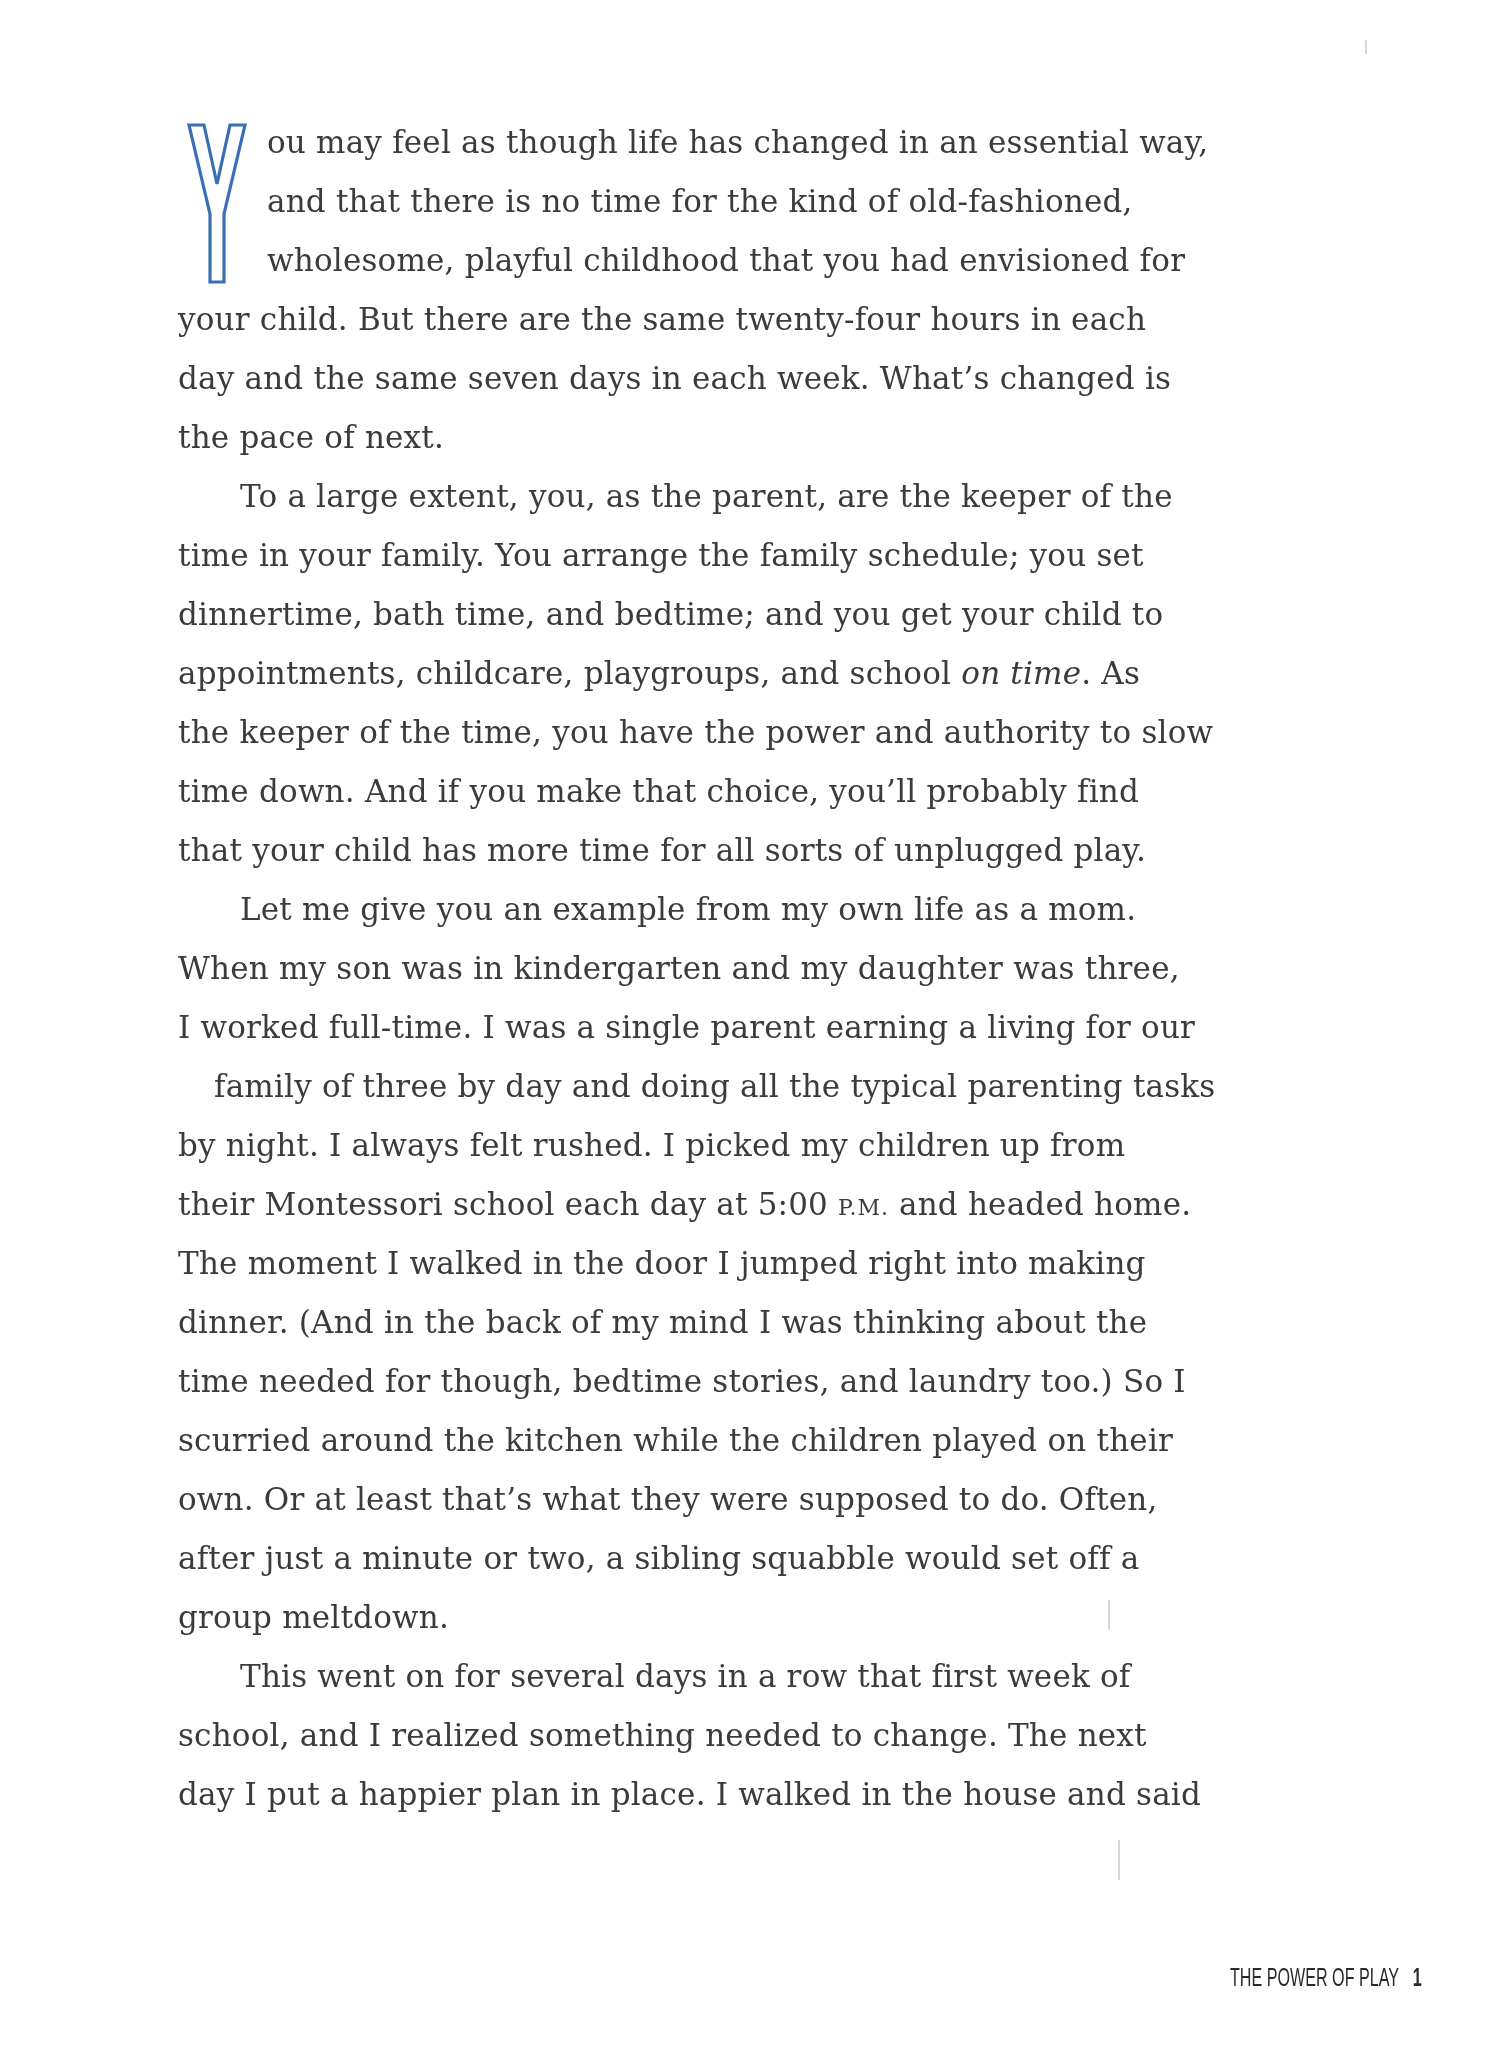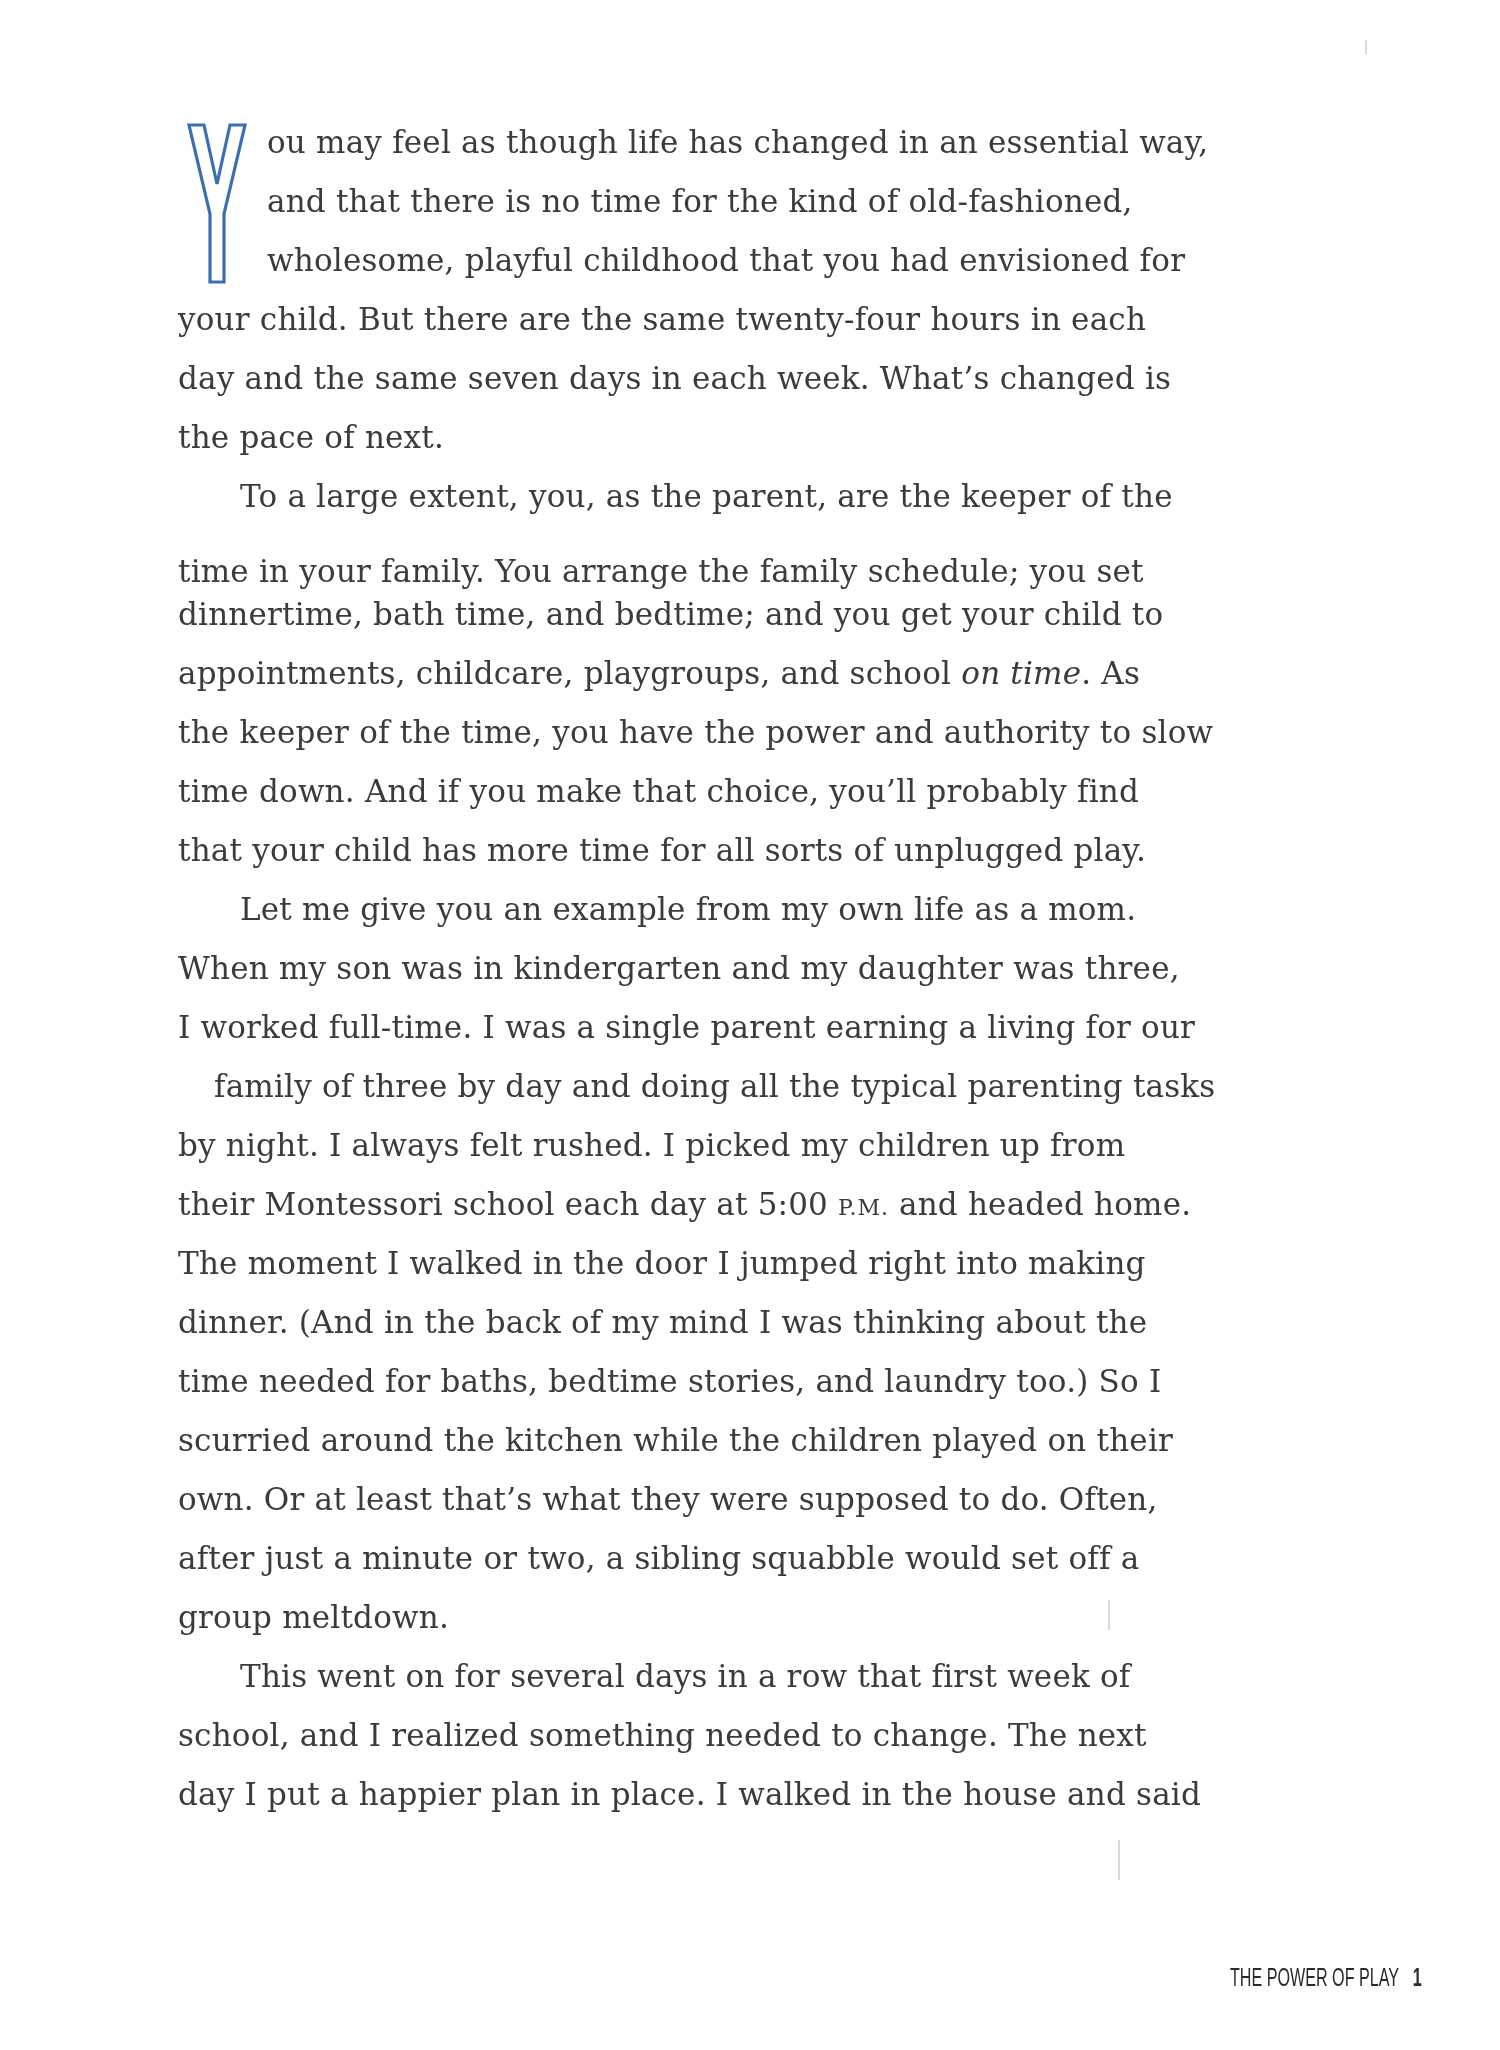--- a/index.html
+++ b/index.html
@@ -58,42 +58,42 @@
     <div class="line" style="left:267px; top:122px;">ou may feel as though life has changed in an essential way,</div>
     <div class="line" style="left:267px; top:181px;">and that there is no time for the kind of old-fashioned,</div>
     <div class="line" style="left:267px; top:240px;">wholesome, playful childhood that you had envisioned for</div>
     <div class="line" style="left:178px; top:299px;">your child. But there are the same twenty-four hours in each</div>
     <div class="line" style="left:178px; top:358px;">day and the same seven days in each week. What’s changed is</div>
     <div class="line" style="left:178px; top:417px;">the pace of next.</div>
   </div>
 
   <div>
     <div class="line" style="left:240px; top:476px;">To a large extent, you, as the parent, are the keeper of the</div>
-    <div class="line" style="left:178px; top:535px;margin-top:16px;">time in your family. You arrange the family schedule; you set</div>
+    <div class="line" style="left:178px; top:535px;">time in your family. You arrange the family schedule; you set</div>
     <div class="line" style="left:178px; top:594px;">dinnertime, bath time, and bedtime; and you get your child to</div>
     <div class="line" style="left:178px; top:653px;">
       <span>appointments, childcare, playgroups, and school </span><span class="it">on time</span><span>. As</span>
     </div>
     <div class="line" style="left:178px; top:712px;">the keeper of the time, you have the power and authority to slow</div>
     <div class="line" style="left:178px; top:771px;">time down. And if you make that choice, you’ll probably find</div>
     <div class="line" style="left:178px; top:830px;">that your child has more time for all sorts of unplugged play.</div>
   </div>
 
   <div>
     <div class="line" style="left:240px; top:889px;">Let me give you an example from my own life as a mom.</div>
     <div class="line" style="left:178px; top:948px;">When my son was in kindergarten and my daughter was three,</div>
     <div class="line" style="left:178px; top:1007px;">I worked full-time. I was a single parent earning a living for our</div>
     <div class="line" style="left:178px; top:1066px;margin-left:36px;">family of three by day and doing all the typical parenting tasks</div>
     <div class="line" style="left:178px; top:1125px;">by night. I always felt rushed. I picked my children up from</div>
     <div class="line" style="left:178px; top:1184px;">
       <span>their Montessori school each day at 5:00 </span><span class="sc">P.M.</span><span> and headed home.</span>
     </div>
     <div class="line" style="left:178px; top:1243px;">The moment I walked in the door I jumped right into making</div>
     <div class="line" style="left:178px; top:1302px;">dinner. (And in the back of my mind I was thinking about the</div>
-    <div class="line" style="left:178px; top:1361px;">time needed for baths, bedtime stories, and laundry too.) So I</div>
+    <div class="line" style="left:178px; top:1361px;">time needed for though, bedtime stories, and laundry too.) So I</div>
     <div class="line" style="left:178px; top:1420px;">scurried around the kitchen while the children played on their</div>
     <div class="line" style="left:178px; top:1479px;">own. Or at least that’s what they were supposed to do. Often,</div>
     <div class="line" style="left:178px; top:1538px;">after just a minute or two, a sibling squabble would set off a</div>
     <div class="line" style="left:178px; top:1597px;">group meltdown.</div>
   </div>
 
   <div>
     <div class="line" style="left:240px; top:1656px;">This went on for several days in a row that first week of</div>
     <div class="line" style="left:178px; top:1715px;">school, and I realized something needed to change. The next</div>
     <div class="line" style="left:178px; top:1774px;">day I put a happier plan in place. I walked in the house and said</div>

